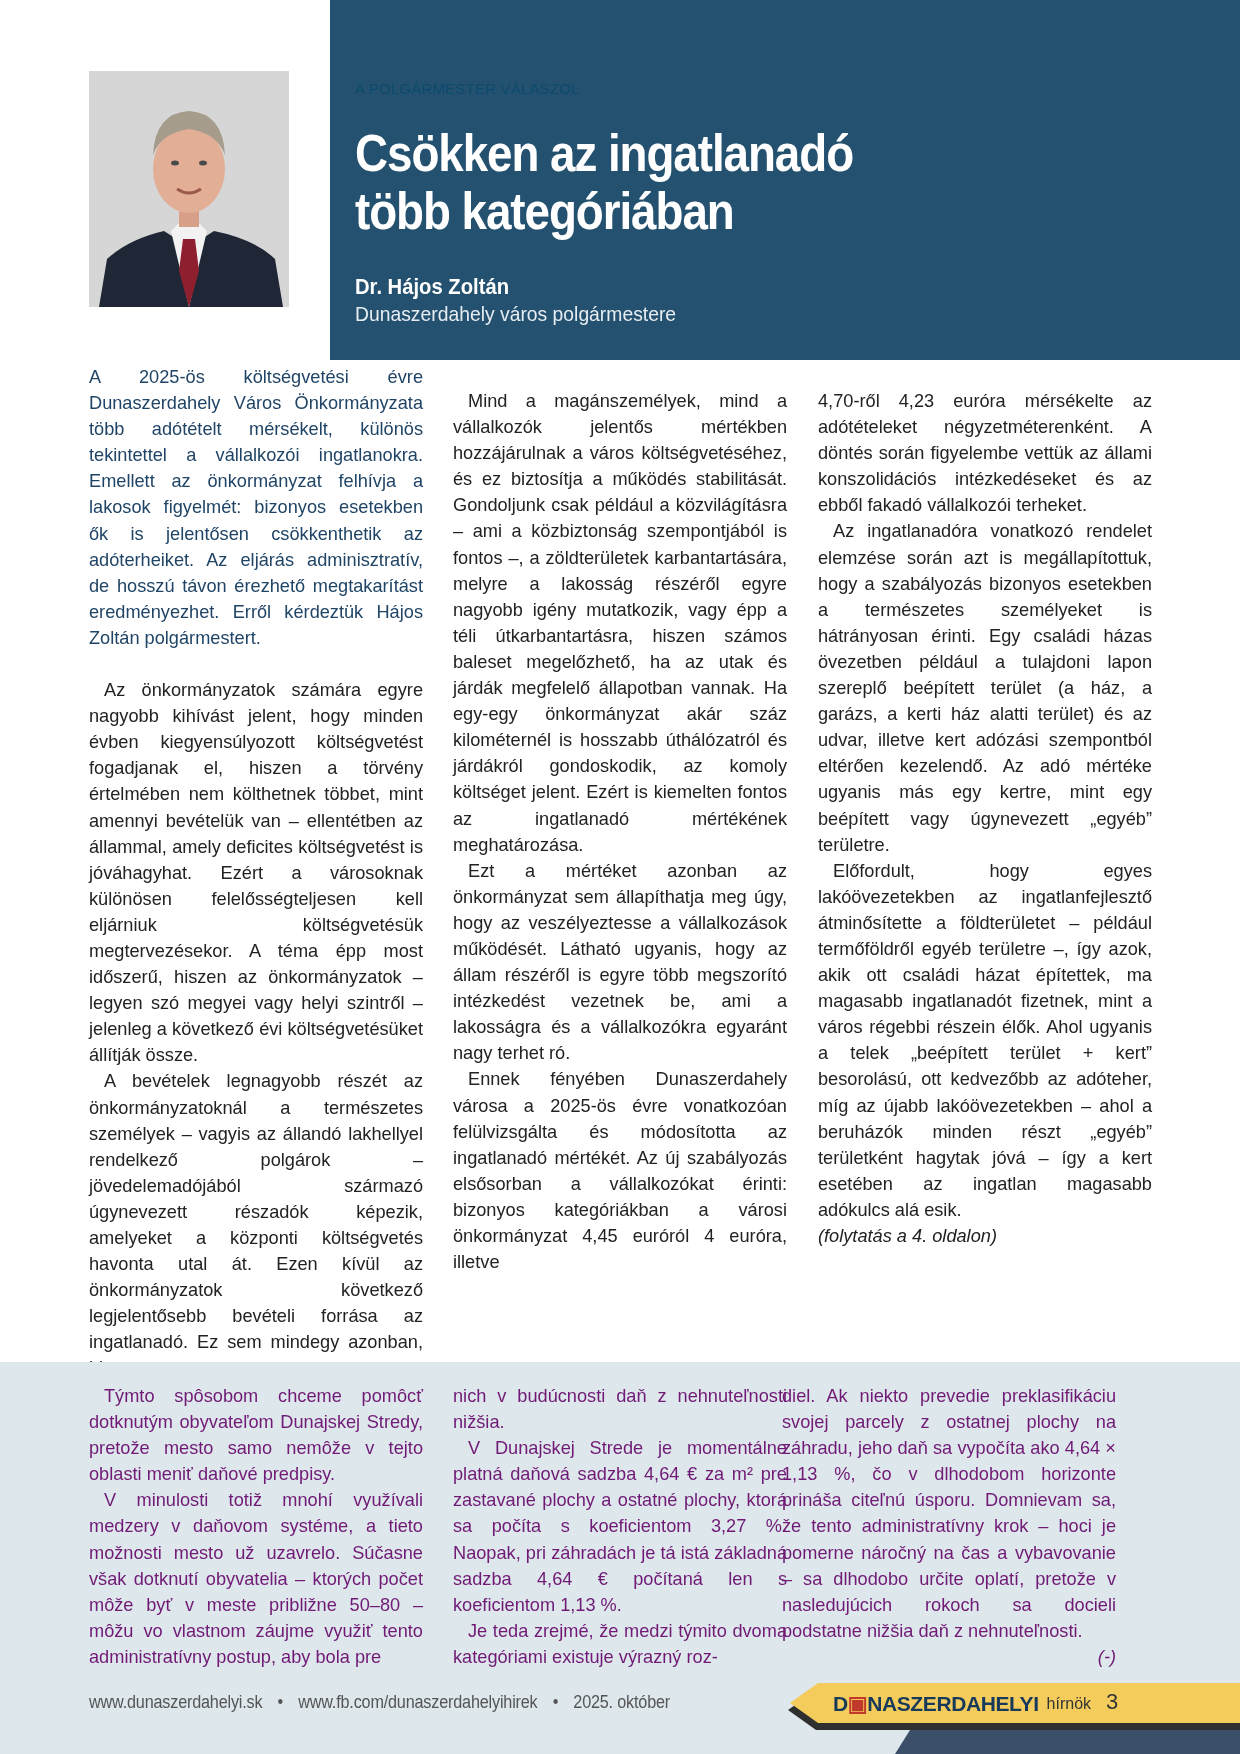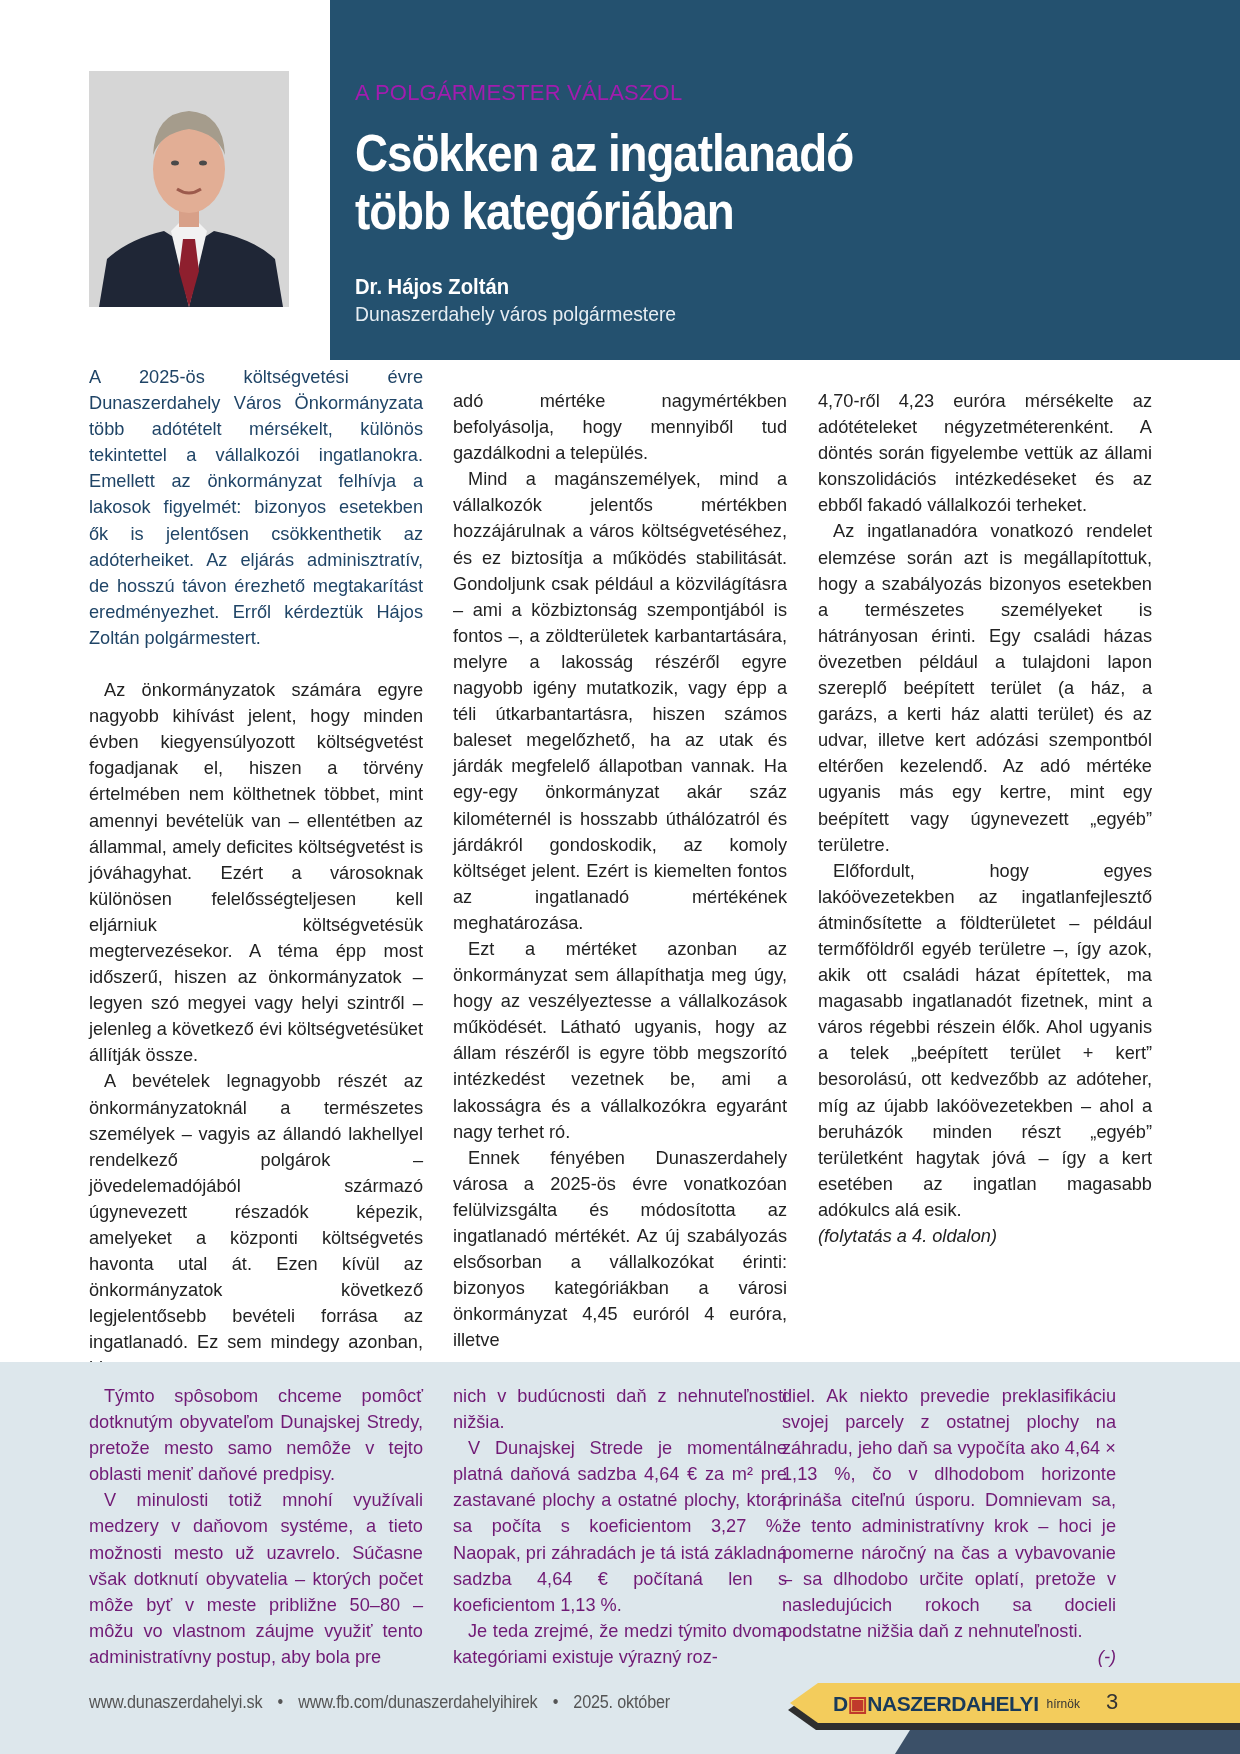--- a/index.html
+++ b/index.html
@@ -12,21 +12,21 @@
   }
   .portrait {
     position: absolute; left: 89px; top: 71px; width: 200px; height: 236px;
     background: linear-gradient(180deg, #dcdcdc 0%, #cfcfcf 100%);
     overflow: hidden;
   }
   .portrait svg { width: 100%; height: 100%; display: block; }
 
   .kicker {
     position: absolute; left: 355px; top: 80px;
-    color: #a21caf; font-size: 22px; letter-spacing: 0.2px;
+    color: #0c4a6e; font-size: 15px; letter-spacing: 0.2px;
     font-family: "Liberation Sans", sans-serif; font-weight: 400;
   }
   .headline {
     position: absolute; left: 355px; top: 124px; width: 700px;
     color: #ffffff; font-size: 52px; line-height: 58px; font-weight: 700;
     font-family: "Liberation Sans", sans-serif; letter-spacing: -1.2px;
     transform: scaleX(0.88); transform-origin: left top;
   }
   .author-name {
     position: absolute; left: 355px; top: 274px;
@@ -91,21 +91,21 @@
     clip-path: polygon(28px 0, 100% 0, 100% 100%, 28px 100%, 0 50%);
   }
   .brand {
     position: absolute; left: 833px; top: 1690px; height: 28px;
     display: flex; align-items: center; gap: 8px; white-space: nowrap;
   }
   .brand-name {
     font-weight: 900; font-size: 21px; color: #183a5a; letter-spacing: -0.4px;
   }
   .brand-name .crest { color: #c0392b; }
-  .brand-sub { font-size: 12px; color: #333; }
+  .brand-sub { font-size: 16px; color: #333; }
   .page-num { position: absolute; left: 1106px; top: 1689px; font-size: 22px; color: #333; }
 </style>
 </head>
 <body>
 
 <div class="header-band"></div>
 
 <div class="portrait" aria-label="Portrait of Dr. Hájos Zoltán">
   <svg viewBox="0 0 200 236" preserveAspectRatio="none">
     <rect width="200" height="236" fill="#d6d6d6"></rect>
@@ -132,21 +132,20 @@
 <div class="col col1">
   <div class="lead">
     <p>A 2025-ös költségvetési évre Dunaszerdahely Város Önkormányzata több adótételt mérsékelt, különös tekintettel a vállalkozói ingatlanokra. Emellett az önkormányzat felhívja a lakosok figyelmét: bizonyos esetekben ők is jelentősen csökkenthetik az adóterheiket. Az eljárás adminisztratív, de hosszú távon érezhető megtakarítást eredményezhet. Erről kérdeztük Hájos Zoltán polgármestert.</p>
   </div>
   <div class="gap"></div>
   <p>Az önkormányzatok számára egyre nagyobb kihívást jelent, hogy minden évben kiegyensúlyozott költségvetést fogadjanak el, hiszen a törvény értelmében nem költhetnek többet, mint amennyi bevételük van – ellentétben az állammal, amely deficites költségvetést is jóváhagyhat. Ezért a városoknak különösen felelősségteljesen kell eljárniuk költségvetésük megtervezésekor. A téma épp most időszerű, hiszen az önkormányzatok – legyen szó megyei vagy helyi szintről – jelenleg a következő évi költségvetésüket állítják össze.</p>
   <p>A bevételek legnagyobb részét az önkormányzatoknál a természetes személyek – vagyis az állandó lakhellyel rendelkező polgárok – jövedelemadójából származó úgynevezett részadók képezik, amelyeket a központi költségvetés havonta utal át. Ezen kívül az önkormányzatok következő legjelentősebb bevételi forrása az ingatlanadó. Ez sem mindegy azonban, hiszen az</p>
 </div>
 
 <div class="col col2">
-  <p class="noindent">adó mértéke nagymértékben befolyásolja, hogy mennyiből tud gazdálkodni a település.</p>
   <p>Mind a magánszemélyek, mind a vállalkozók jelentős mértékben hozzájárulnak a város költségvetéséhez, és ez biztosítja a működés stabilitását. Gondoljunk csak például a közvilágításra – ami a közbiztonság szempontjából is fontos –, a zöldterületek karbantartására, melyre a lakosság részéről egyre nagyobb igény mutatkozik, vagy épp a téli útkarbantartásra, hiszen számos baleset megelőzhető, ha az utak és járdák megfelelő állapotban vannak. Ha egy-egy önkormányzat akár száz kilométernél is hosszabb úthálózatról és járdákról gondoskodik, az komoly költséget jelent. Ezért is kiemelten fontos az ingatlanadó mértékének meghatározása.</p>
   <p>Ezt a mértéket azonban az önkormányzat sem állapíthatja meg úgy, hogy az veszélyeztesse a vállalkozások működését. Látható ugyanis, hogy az állam részéről is egyre több megszorító intézkedést vezetnek be, ami a lakosságra és a vállalkozókra egyaránt nagy terhet ró.</p>
   <p>Ennek fényében Dunaszerdahely városa a 2025-ös évre vonatkozóan felülvizsgálta és módosította az ingatlanadó mértékét. Az új szabályozás elsősorban a vállalkozókat érinti: bizonyos kategóriákban a városi önkormányzat 4,45 euróról 4 euróra, illetve</p>
 </div>
 
 <div class="col col3">
   <p class="noindent">4,70-ről 4,23 euróra mérsékelte az adótételeket négyzetméterenként. A döntés során figyelembe vettük az állami konszolidációs intézkedéseket és az ebből fakadó vállalkozói terheket.</p>
   <p>Az ingatlanadóra vonatkozó rendelet elemzése során azt is megállapítottuk, hogy a szabályozás bizonyos esetekben a természetes személyeket is hátrányosan érinti. Egy családi házas övezetben például a tulajdoni lapon szereplő beépített terület (a ház, a garázs, a kerti ház alatti terület) és az udvar, illetve kert adózási szempontból eltérően kezelendő. Az adó mértéke ugyanis más egy kertre, mint egy beépített vagy úgynevezett „egyéb” területre.</p>
   <p>Előfordult, hogy egyes lakóövezetekben az ingatlanfejlesztő átminősítette a földterületet – például termőföldről egyéb területre –, így azok, akik ott családi házat építettek, ma magasabb ingatlanadót fizetnek, mint a város régebbi részein élők. Ahol ugyanis a telek „beépített terület + kert” besorolású, ott kedvezőbb az adóteher, míg az újabb lakóövezetekben – ahol a beruházók minden részt „egyéb” területként hagytak jóvá – így a kert esetében az ingatlan magasabb adókulcs alá esik.</p>
   <div class="cont-note">(folytatás a 4. oldalon)</div>

